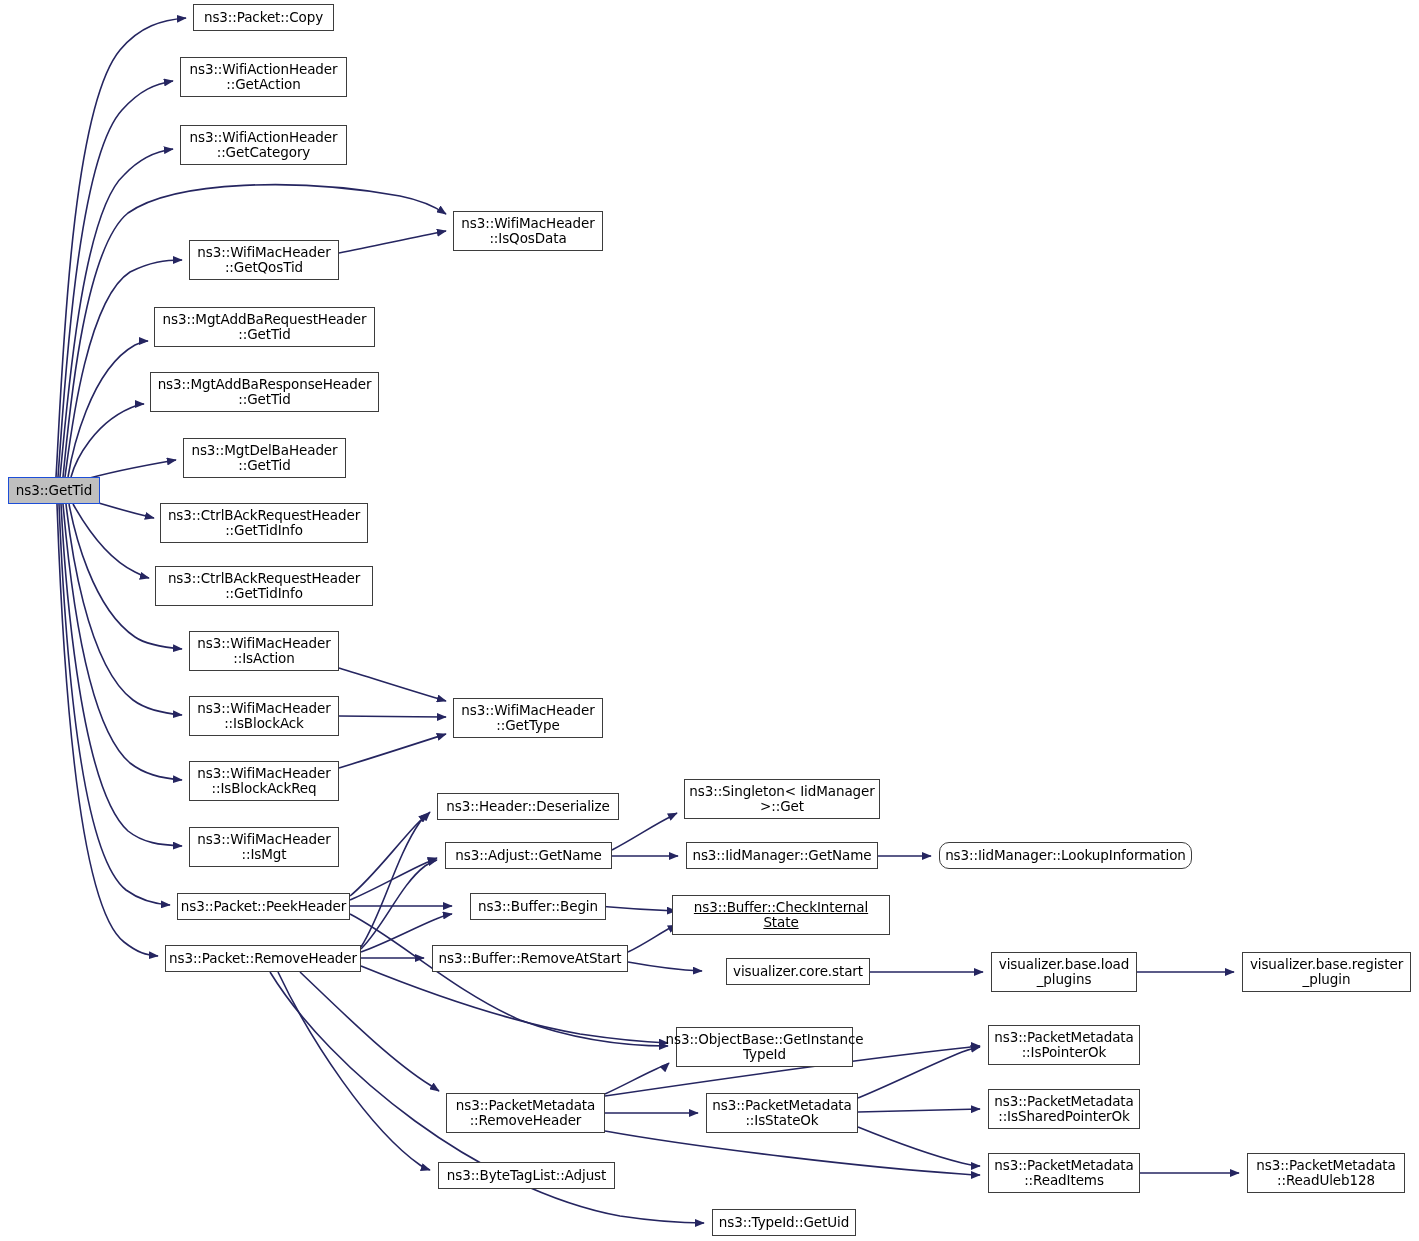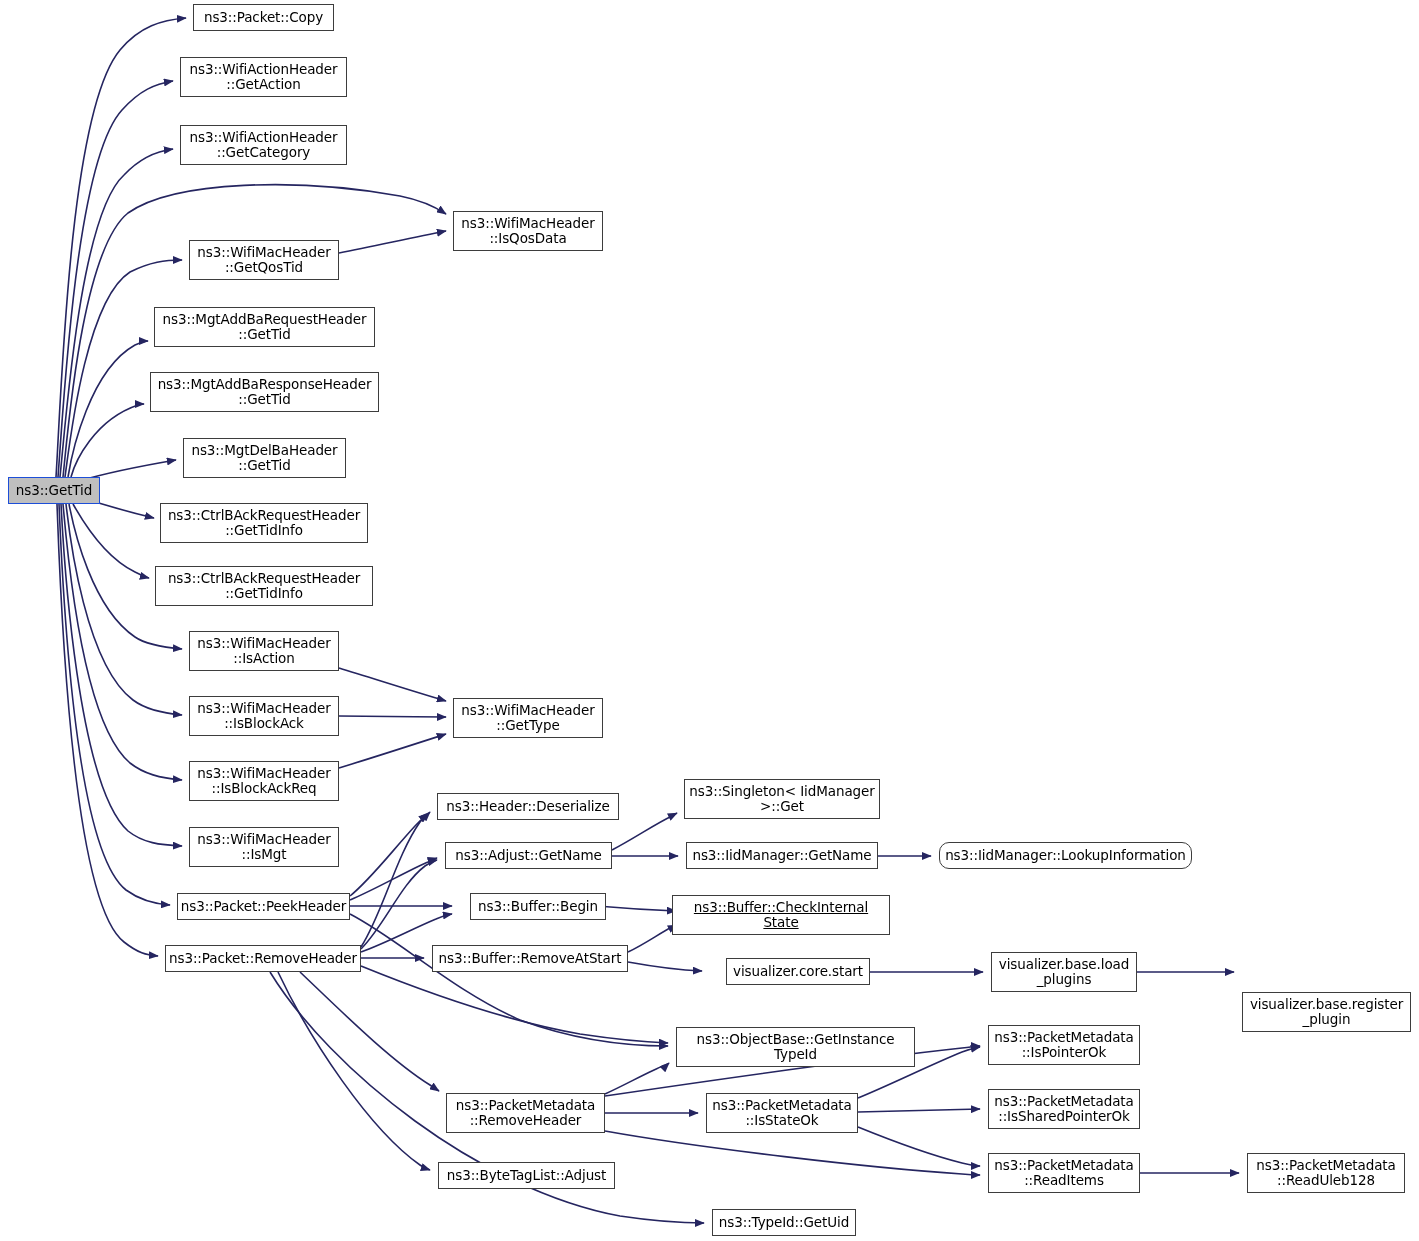--- a/index.html
+++ b/index.html
@@ -135,23 +135,23 @@
       <div class="node thick" style="left: 432px; top: 945px; width: 196px; height: 27px;">ns3::Buffer::RemoveAtStart</div>
       <div class="node thick" style="left: 684px; top: 779px; width: 196px; height: 40px;">ns3::Singleton&lt; IidManager
 &gt;::Get</div>
       <div class="node thick" style="left: 686px; top: 842px; width: 192px; height: 27px;">ns3::IidManager::GetName</div>
       <div class="node thick" style="left: 939px; top: 842px; width: 253px; height: 27px; border-radius: 10px;">ns3::IidManager::LookupInformation</div>
       <div class="node thick" style="left: 672px; top: 895px; width: 218px; height: 40px; text-decoration: underline;">ns3::Buffer::CheckInternal
 State</div>
       <div class="node thick" style="left: 710px; top: 958px; width: 144px; height: 27px; margin-left: 16px;">visualizer.core.start</div>
       <div class="node thick" style="left: 991px; top: 952px; width: 146px; height: 40px;">visualizer.base.load
 _plugins</div>
-      <div class="node thick" style="left: 1242px; top: 952px; width: 169px; height: 40px; margin-top: 40px;">visualizer.base.register
+      <div class="node thick" style="left: 1242px; top: 952px; width: 169px; height: 40px;">visualizer.base.register
 _plugin</div>
-      <div class="node thick" style="left: 676px; top: 1027px; width: 239px; height: 40px;">ns3::ObjectBase::GetInstance
+      <div class="node thick" style="left: 676px; top: 1027px; width: 177px; height: 40px;">ns3::ObjectBase::GetInstance
 TypeId</div>
       <div class="node thick" style="left: 988px; top: 1025px; width: 152px; height: 40px;">ns3::PacketMetadata
 ::IsPointerOk</div>
       <div class="node thick" style="left: 446px; top: 1093px; width: 159px; height: 40px;">ns3::PacketMetadata
 ::RemoveHeader</div>
       <div class="node thick" style="left: 706px; top: 1093px; width: 152px; height: 40px;">ns3::PacketMetadata
 ::IsStateOk</div>
       <div class="node thick" style="left: 988px; top: 1089px; width: 152px; height: 40px;">ns3::PacketMetadata
 ::IsSharedPointerOk</div>
       <div class="node thick" style="left: 438px; top: 1162px; width: 177px; height: 27px;">ns3::ByteTagList::Adjust</div>

